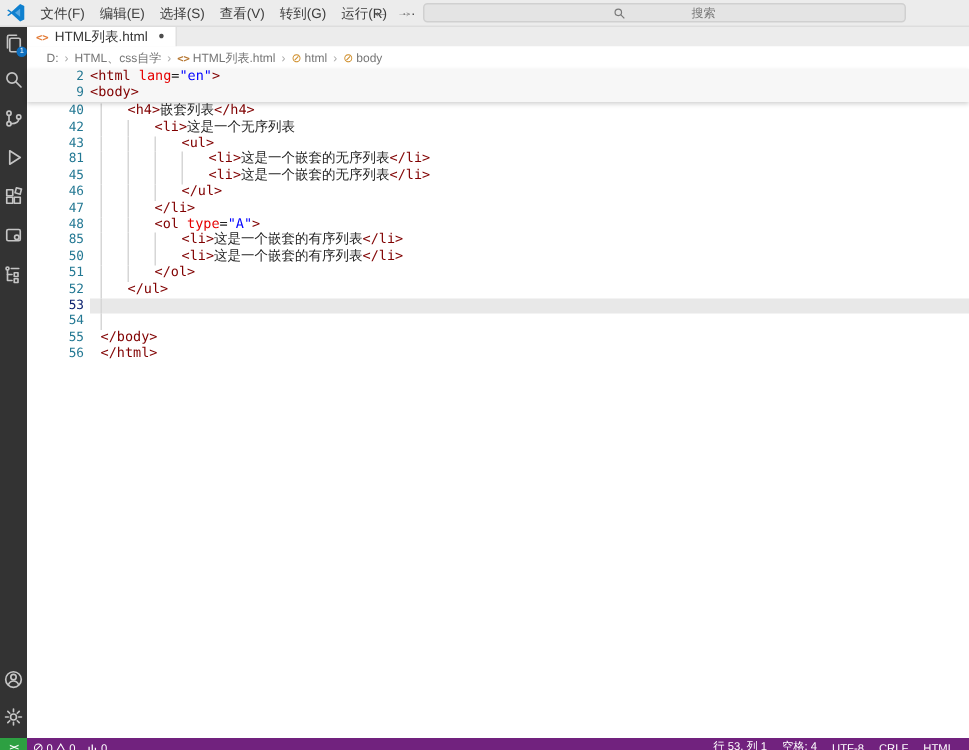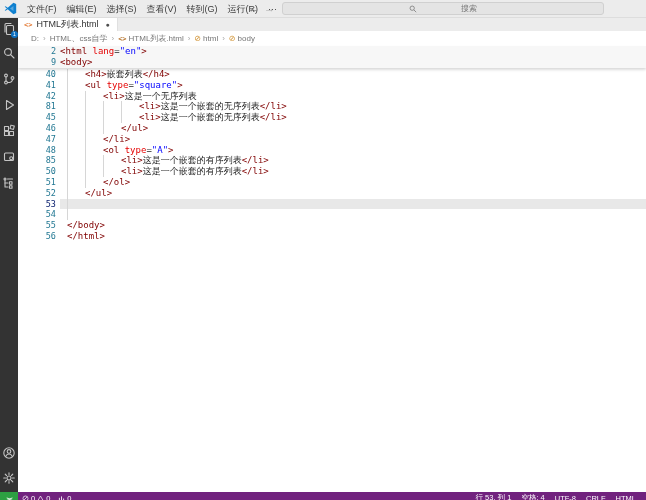--- a/index.html
+++ b/index.html
@@ -216,28 +216,30 @@
         </div>
       </div>
     <div id="lines">
         <div class="code-line">
           <div class="guide" style="left: 49px;"></div>
           <span class="ln">40</span>
           <span class="code-text" style="left: 67px;"><span style="color: rgb(128, 0, 0);">&lt;h4&gt;</span><span style="color: rgb(30, 30, 30);">嵌套列表</span><span style="color: rgb(128, 0, 0);">&lt;/h4&gt;</span></span>
         </div>
         <div class="code-line">
           <div class="guide" style="left: 49px;"></div>
-          <span class="ln">41</span>
-          <span class="code-text" style="left: 67px;"><span style="color: rgb(128, 0, 0);">&lt;ul </span><span style="color: rgb(229, 0, 0);">type</span><span style="color: rgb(30, 30, 30);">=</span><span style="color: rgb(0, 0, 255);">"square"</span><span style="color: rgb(128, 0, 0);">&gt;</span></span>
-        </div>
-        <div class="code-line">
-          <div class="guide" style="left: 49px;"></div>
           <div class="guide" style="left: 67px;"></div>
           <span class="ln">42</span>
           <span class="code-text" style="left: 85px;"><span style="color: rgb(128, 0, 0);">&lt;li&gt;</span><span style="color: rgb(30, 30, 30);">这是一个无序列表</span></span>
+        </div>
+        <div class="code-line">
+          <div class="guide" style="left: 49px;"></div>
+          <div class="guide" style="left: 67px;"></div>
+          <div class="guide" style="left: 85px;"></div>
+          <span class="ln">43</span>
+          <span class="code-text" style="left: 103px;"><span style="color: rgb(128, 0, 0);">&lt;ul&gt;</span></span>
         </div>
         <div class="code-line">
           <div class="guide" style="left: 49px;"></div>
           <div class="guide" style="left: 67px;"></div>
           <div class="guide" style="left: 85px;"></div>
           <div class="guide" style="left: 103px;"></div>
           <span class="ln">81</span>
           <span class="code-text" style="left: 121px;"><span style="color: rgb(128, 0, 0);">&lt;li&gt;</span><span style="color: rgb(30, 30, 30);">这是一个嵌套的无序列表</span><span style="color: rgb(128, 0, 0);">&lt;/li&gt;</span></span>
         </div>
         <div class="code-line">

